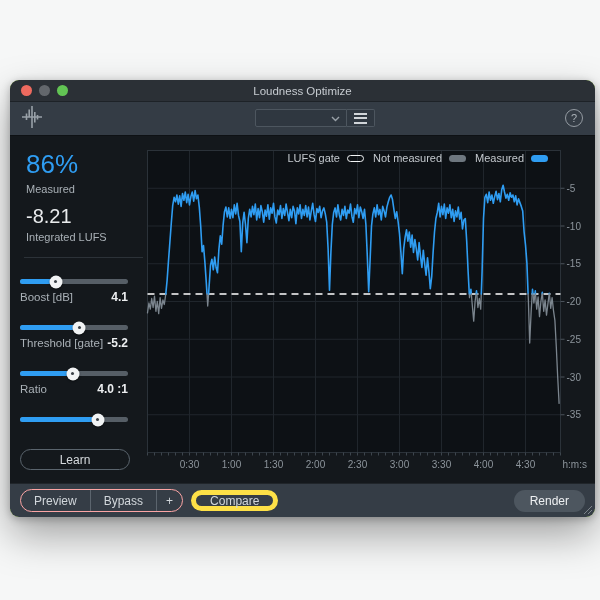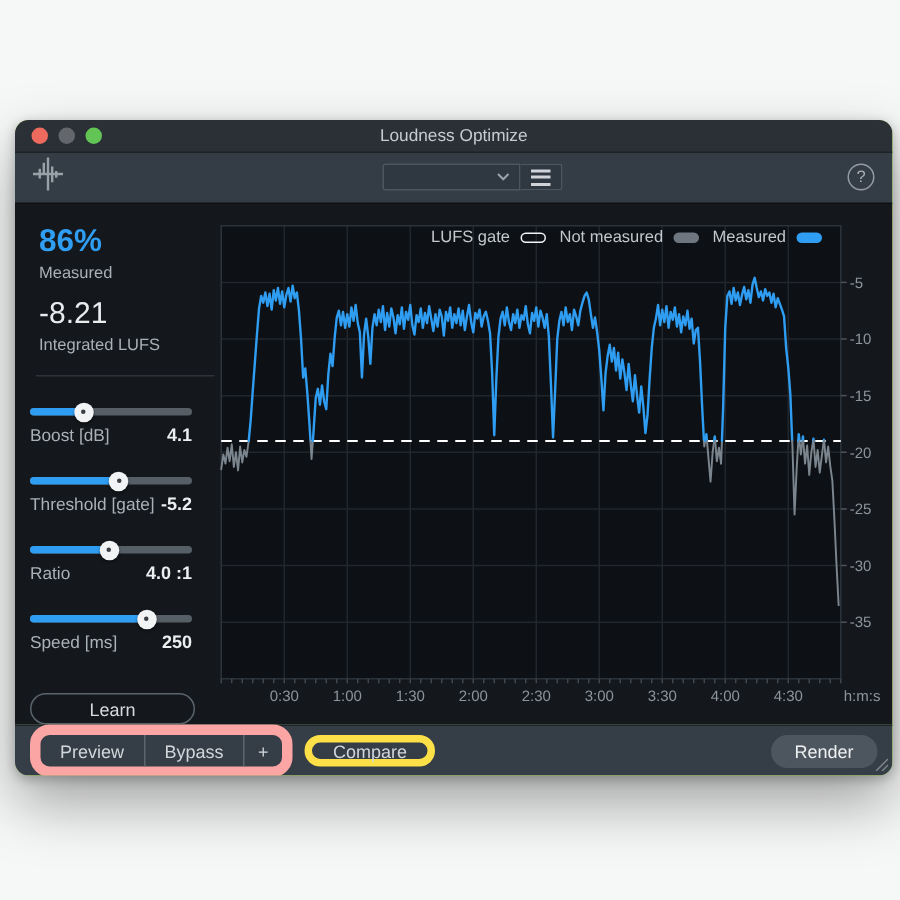--- a/index.html
+++ b/index.html
@@ -36,21 +36,21 @@
     border-radius:0 2px 2px 0;display:flex;flex-direction:column;gap:2.5px;
     align-items:center;justify-content:center;box-sizing:border-box;}
   .menu-btn i{display:block;width:13px;height:2px;background:#d0d4d8;}
   .help-btn{position:absolute;right:12px;top:7px;width:18px;height:18px;border-radius:50%;
     border:1.5px solid #949ba2;color:#aab1b7;font-size:11px;display:flex;
     align-items:center;justify-content:center;box-sizing:border-box;}
   
   .main{position:relative;flex:1 1 auto;background:#14181c;}
   .left-panel{position:absolute;left:0;top:0;width:137px;height:100%;
     box-sizing:border-box;padding:10px 0 0 10px;}
-  .pct{color:#2f9df2;font-size:21px;font-weight:bold;margin:3px 0 0 6px;}
+  .pct{color:#2f9df2;font-size:26px;font-weight:normal;margin:3px 0 0 6px;}
   .cap{color:#a9b0b6;font-size:11px;margin:3px 0 0 6px;}
   .lufs{color:#e9ebed;font-size:20px;font-weight:normal;margin:10px 0 0 6px;}
   .divider{height:1px;background:#2c3238;margin:14px 4px 0 4px;}
   .slider-row{margin:21px 0 0 0;width:108px;}
   .track{position:relative;height:5px;border-radius:3px;background:#565e66;}
   .fill{position:absolute;left:0;top:0;bottom:0;width:var(--pct);border-radius:3px;background:#2f9df2;}
   .knob{position:absolute;top:50%;left:var(--pct);transform:translate(-50%,-50%);
     width:13px;height:13px;border-radius:50%;background:#f1f3f4;
     box-shadow:0 1px 2px rgba(0,0,0,.5);}
   .knob::after{content:"";position:absolute;left:50%;top:50%;transform:translate(-50%,-50%);
@@ -68,21 +68,21 @@
   .legend .item{display:flex;align-items:center;gap:7px;}
   .legend .lab{color:#c3c8cd;font-size:11px;}
   .sw{width:17px;height:7px;border-radius:4px;box-sizing:border-box;}
   .sw-outline{border:1.5px solid #f2f4f5;background:transparent;}
   .sw-gray{background:#6e777f;}
   .sw-blue{background:#2f9df2;}
   
   .bottombar{height:34px;background:#353d46;border-top:1px solid #20252a;
     display:flex;align-items:center;padding:0 10px;box-sizing:border-box;
     position:relative;flex:0 0 auto;}
-  .btn-group{display:flex;border:7px solid #fca5a5;border-radius:13px;height:21px;
+  .btn-group{display:flex;border:1px solid #fca5a5;border-radius:13px;height:21px;
     overflow:hidden;align-items:stretch;justify-content:center;}
   .seg{display:flex;align-items:center;padding:0 13px;color:#d2d7db;font-size:12px;}
   .seg + .seg{border-left:1px solid #5c656e;}
   .seg.small{padding:0 9px;}
   .pill-btn{margin-left:8px;border:5px solid #fde047;border-radius:13px;height:21px;
     display:flex;align-items:center;padding:0 14px;color:#d2d7db;font-size:12px;
     box-sizing:border-box;}
   .render-btn{margin-left:auto;background:#4d565f;border-radius:13px;height:22px;
     display:flex;align-items:center;padding:0 16px;color:#eef0f2;font-size:12px;}
   .grip{position:absolute;right:3px;bottom:3px;width:10px;height:10px;}
@@ -315,24 +315,20 @@
           <span class="lbl">Ratio</span>
           <span class="val">4.0 :1</span>
         </div>
       </div>
 
       <div class="slider-row" style="--pct: 72%;">
         <div class="track">
           <div class="fill"></div>
           <div class="knob"></div>
         </div>
-        <div class="slider-labels">
-          <span class="lbl">Speed [ms]</span>
-          <span class="val">250</span>
-        </div>
       </div>
 
       <div class="learn-btn">
         <span>Learn</span>
       </div>
     </div>
   </div>
 
   <div class="bottombar">
     <div class="btn-group">

